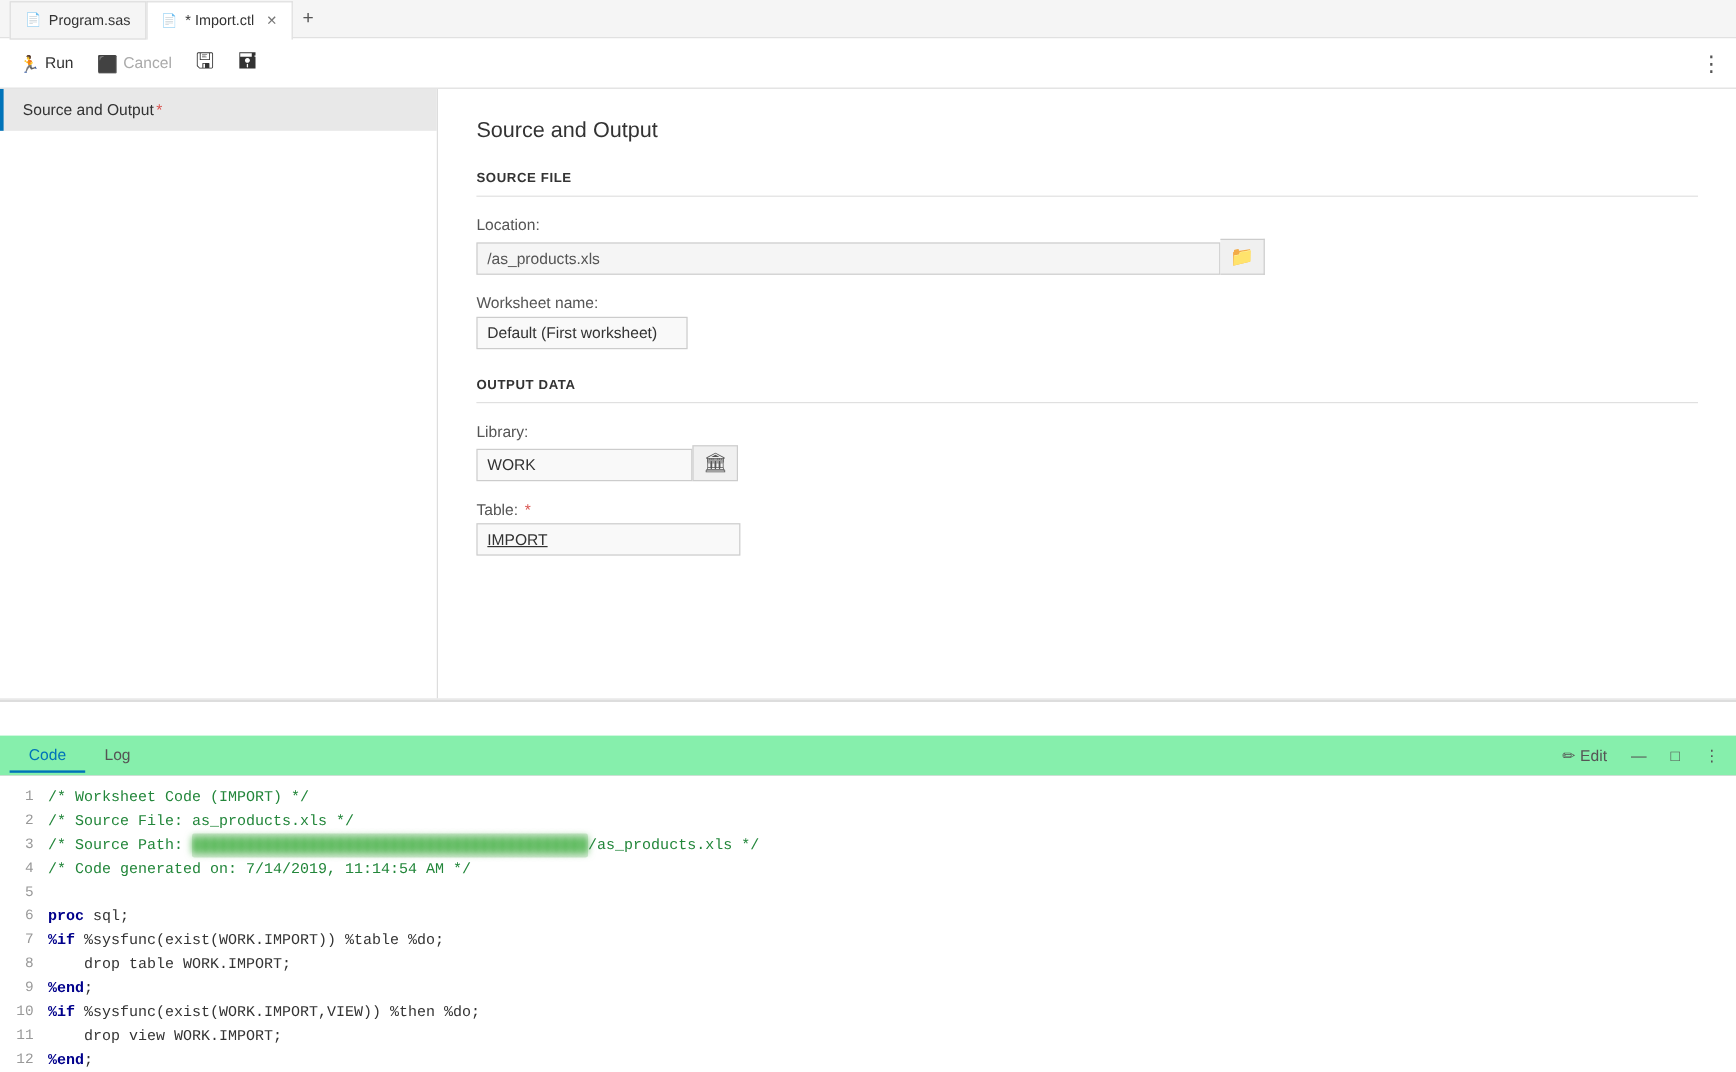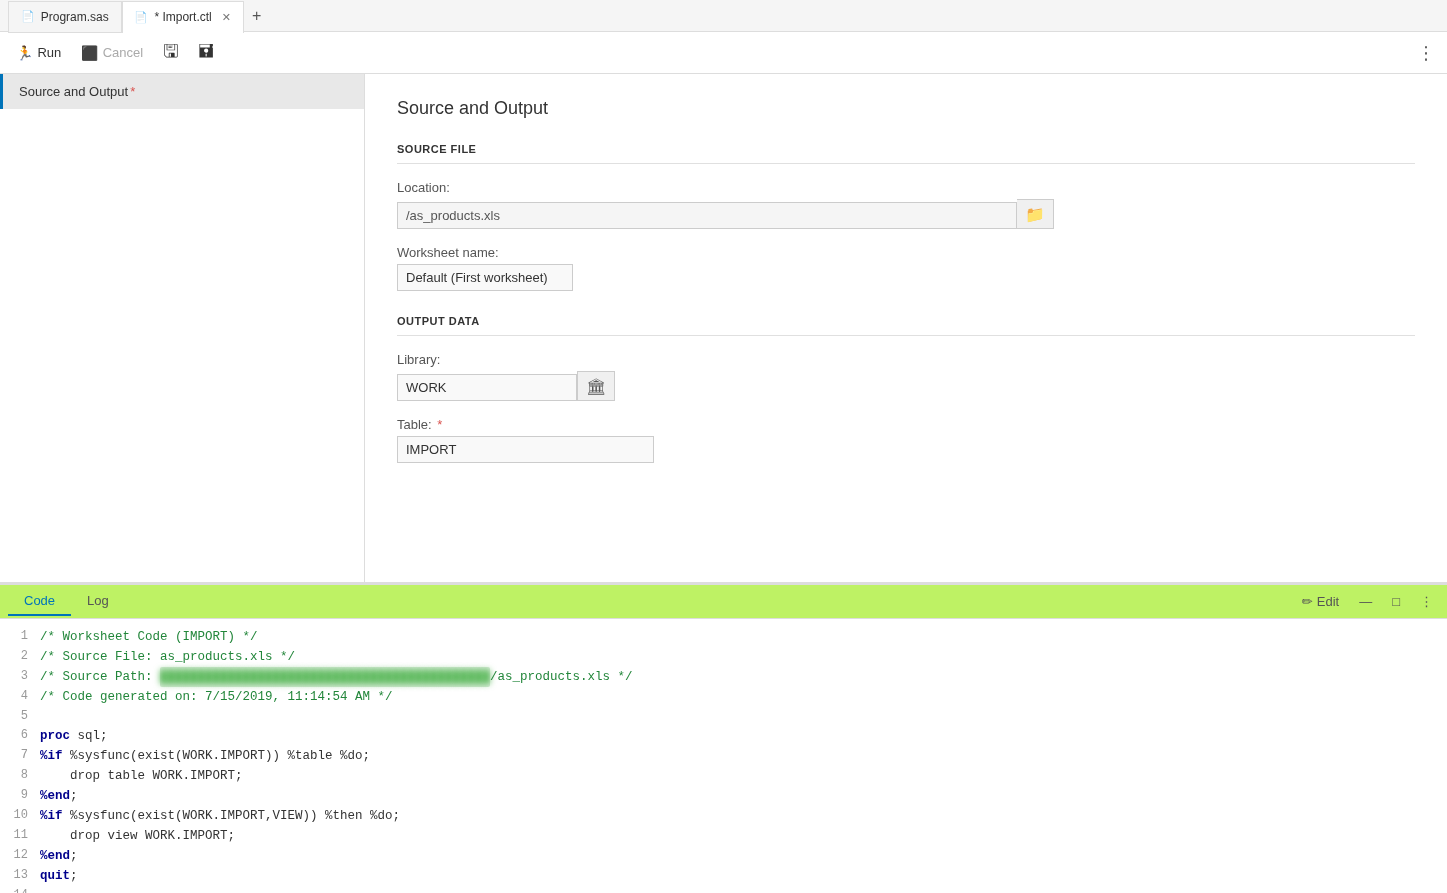--- a/index.html
+++ b/index.html
@@ -83,22 +83,22 @@
       cursor: pointer; font-size: 16px; color: #555; height: 30px; display: flex; align-items: center;
     }
     .output-section { margin-top: 24px; }
 
     
     .code-area {
       border-top: 2px solid #ddd; background: #fff; display: flex; flex-direction: column;
       height: 310px; min-height: 310px;
     }
     .code-tabs {
-      display: flex; align-items: center; border-bottom: 1px solid #ddd; background: #bef264;
-      padding: 0 8px; height: 34px;
+      display: flex; align-items: center; border-bottom: 1px solid #ddd; background: #86efac;
+      padding: 0 8px; height: 34px; margin-top: 28px;
     }
     .code-tab {
       padding: 6px 16px; cursor: pointer; font-size: 13px; color: #555; border-bottom: 2px solid transparent;
     }
     .code-tab.active { color: #0073b9; border-bottom: 2px solid #0073b9; font-weight: 500; }
     .code-tab-actions { margin-left: auto; display: flex; align-items: center; gap: 8px; }
     .code-action-btn {
       background: none; border: none; cursor: pointer; color: #555; font-size: 13px;
       display: flex; align-items: center; gap: 4px; padding: 2px 6px;
     }
@@ -195,21 +195,21 @@
           <button class="input-btn" style="border-left: 1px solid #ccc;">
             <span>🏛</span>
           </button>
         </div>
       </div>
 
       <div class="form-group">
         <label class="form-label">
           <span>Table:</span><span class="required"> *</span>
         </label>
-        <input class="form-input" type="text" style="width: 257px;" value="IMPORT">
+        <input class="form-input" type="text" style="width: 220px; text-decoration: underline;" value="IMPORT">
       </div>
     </div>
   </div>
 </div>
 
 <div class="code-area">
   <div class="code-tabs">
     <div class="code-tab active">
       <span>Code</span>
     </div>
@@ -241,21 +241,21 @@
     <div class="code-line">
       <span class="line-num">2</span>
       <span class="line-content c-comment">/* Source File: as_products.xls */</span>
     </div>
     <div class="code-line">
       <span class="line-num">3</span>
       <span class="line-content c-comment">/* Source Path: <span class="c-blurred">████████████████████████████████████████████</span>/as_products.xls */</span>
     </div>
     <div class="code-line">
       <span class="line-num">4</span>
-      <span class="line-content c-comment">/* Code generated on: 7/15/2019, 11:14:54 AM */</span>
+      <span class="line-content c-comment">/* Code generated on: 7/14/2019, 11:14:54 AM */</span>
     </div>
     <div class="code-line">
       <span class="line-num">5</span>
       <span class="line-content"></span>
     </div>
     <div class="code-line">
       <span class="line-num">6</span>
       <span class="line-content"><span class="c-keyword">proc</span><span class="c-normal"> sql;</span></span>
     </div>
     <div class="code-line">

